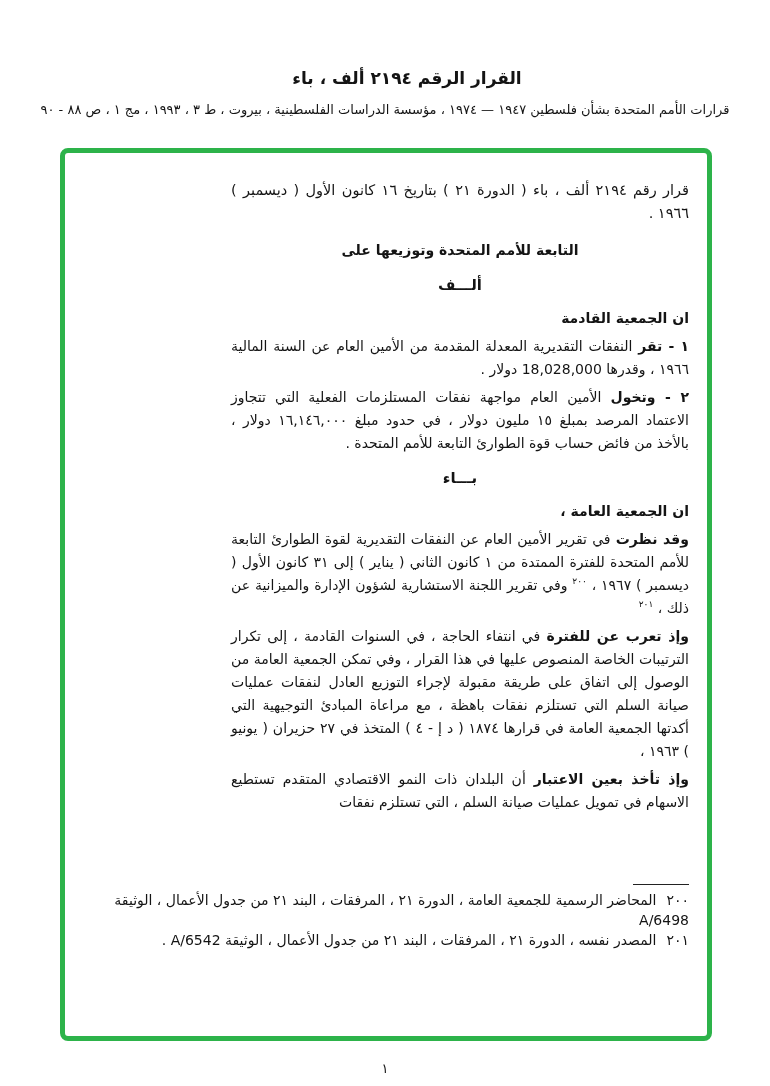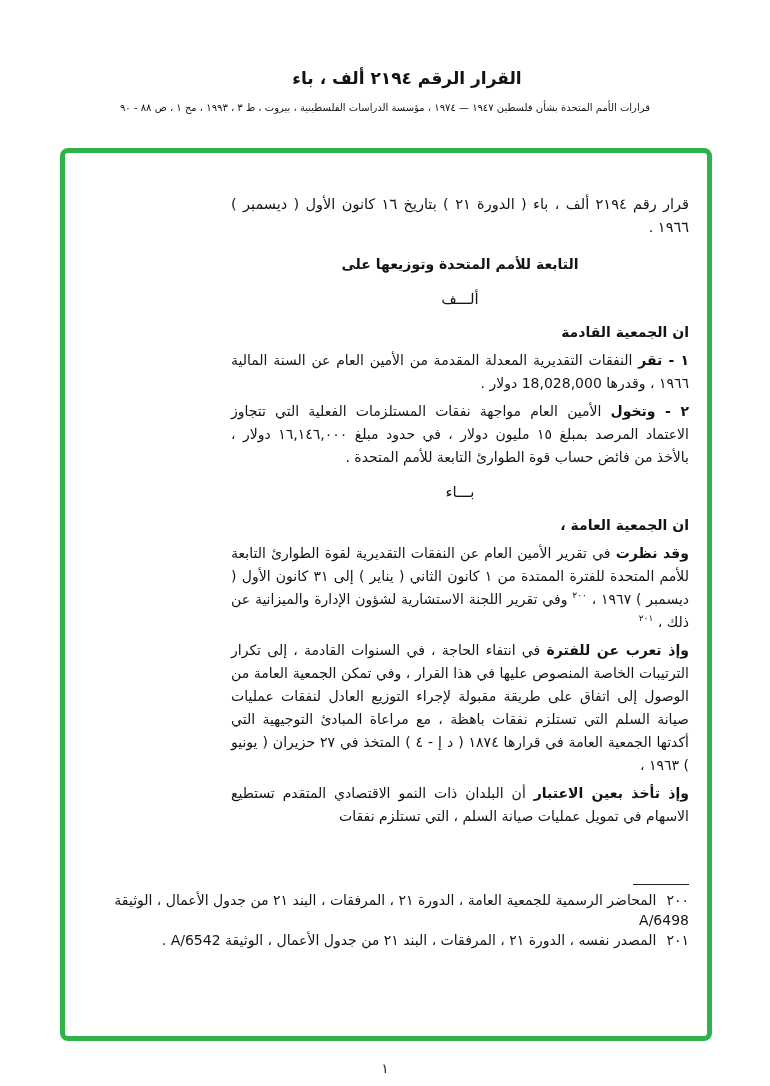--- a/index.html
+++ b/index.html
@@ -23,39 +23,39 @@
     font-size: 17px;
     font-weight: bold;
     padding-left: 44px;
   }
 
   .source-line {
     position: absolute;
     top: 102px; left: 38px; right: 38px;
     text-align: center;
     direction: rtl;
-    font-size: 10px;
+    font-size: 13px;
     letter-spacing: 0.2px;
   }
 
   .frame {
     position: absolute;
     top: 148px; left: 60px;
     width: 652px; height: 893px;
     border: 5px solid #2db34a;
     border-radius: 8px;
     background: #ffffff;
   }
 
   .frame-inner {
     height: 100%;
     display: flex;
     flex-direction: column;
     direction: rtl;
-    padding: 40px 18px 86px 14px;
+    padding: 26px 18px 86px 14px;
   }
 
   .content {
     width: 458px;
     align-self: flex-start; 
     direction: rtl;
     text-align: justify;
     font-size: 14px;
     line-height: 23px;
   }
@@ -63,21 +63,21 @@
   .res-heading { margin: 0 0 14px 0; font-size: 14.5px; }
 
   .subject {
     text-align: center;
     font-weight: bold;
     margin: 0 0 10px 0;
   }
 
   .section-heading {
     text-align: center;
-    font-weight: normal;
+    font-weight: bold;
     font-size: 15px;
     margin: 12px 0 10px 0;
   }
 
   .intro { font-weight: bold; margin: 0 0 5px 0; }
 
   .para { margin: 0 0 5px 0; }
   .lead { font-weight: bold; }
 
   sup.fn-ref {

